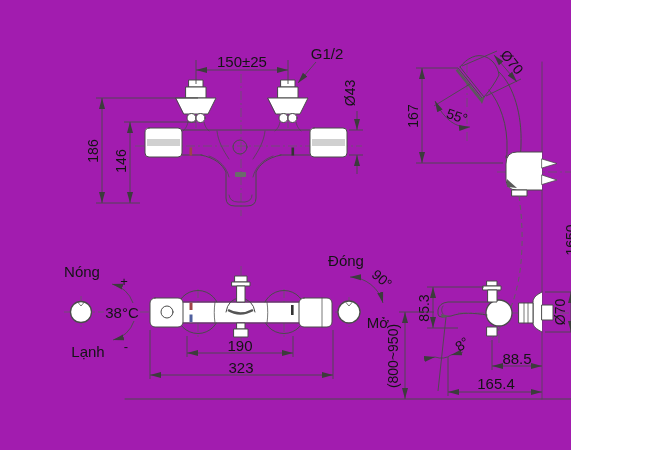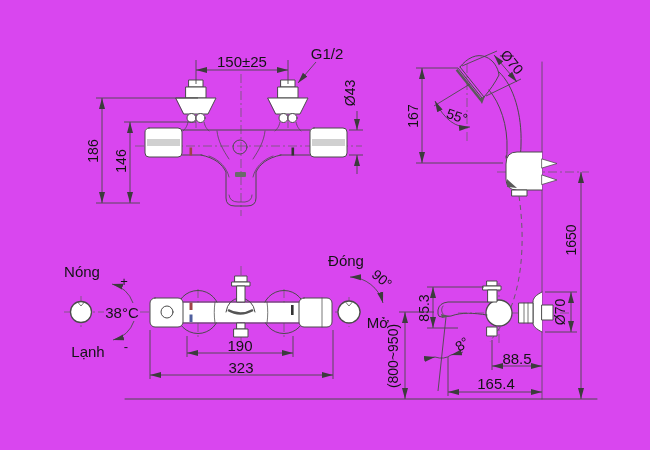--- a/index.html
+++ b/index.html
@@ -1,16 +1,16 @@
 <!DOCTYPE html>
 <html><head>
 <meta charset="utf-8">
 <style>
   html,body { margin:0; padding:0; background:#ffffff; }
-  .stage { position:relative; width:650px; height:450px; background:#d946ef; overflow:hidden; }
+  .stage { position:relative; width:571px; height:450px; background:#a21caf; overflow:hidden; }
   svg { display:block; }
   .ln  { fill:none; stroke:#4b4b4b; stroke-width:1; stroke-linecap:round; stroke-linejoin:round; }
   .lt  { stroke-width:.75; }
   .lk  { stroke-width:1.3; }
   .fw  { fill:#ffffff; }
   .dim { fill:none; stroke:#4b4b4b; stroke-width:.9; stroke-linecap:butt; }
   .cl  { fill:none; stroke:#5f5f5f; stroke-width:.7; stroke-dasharray:9 3 2 3; }
   .hose{ fill:none; stroke:#5f5f5f; stroke-width:.95; stroke-dasharray:5 4; }
   .txt { font:14px "Liberation Sans", sans-serif; fill:#141414; text-anchor:middle; dominant-baseline:central; }
   .lbl { font:15px "Liberation Sans", sans-serif; fill:#141414; text-anchor:middle; dominant-baseline:central; }

